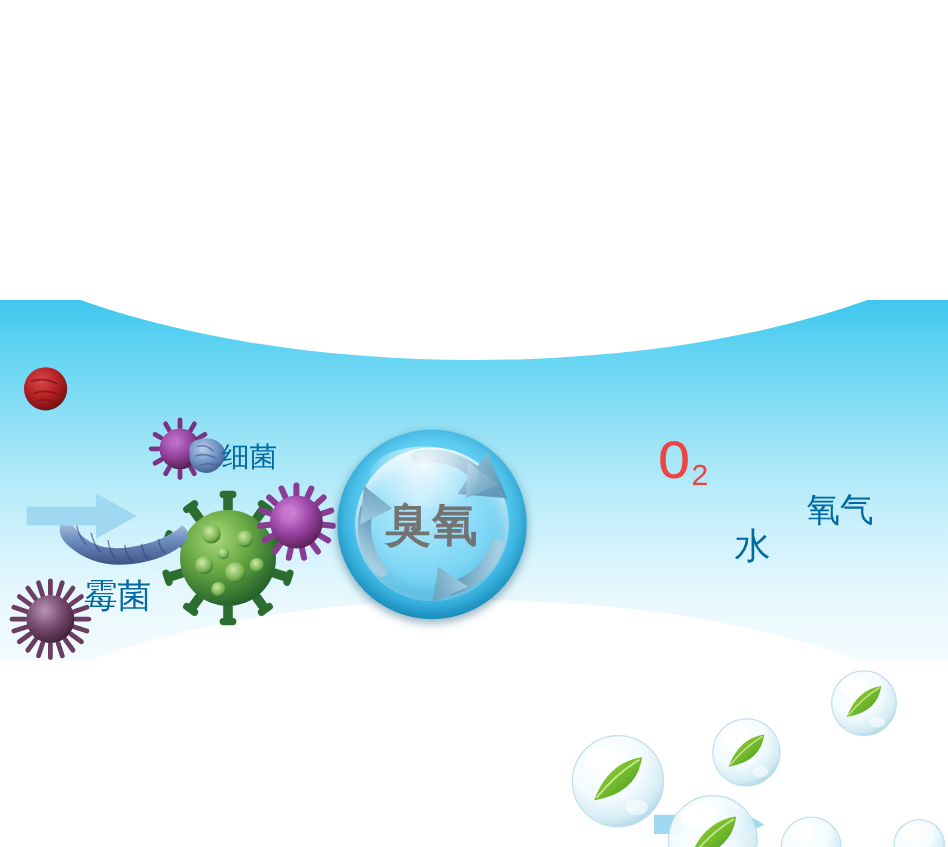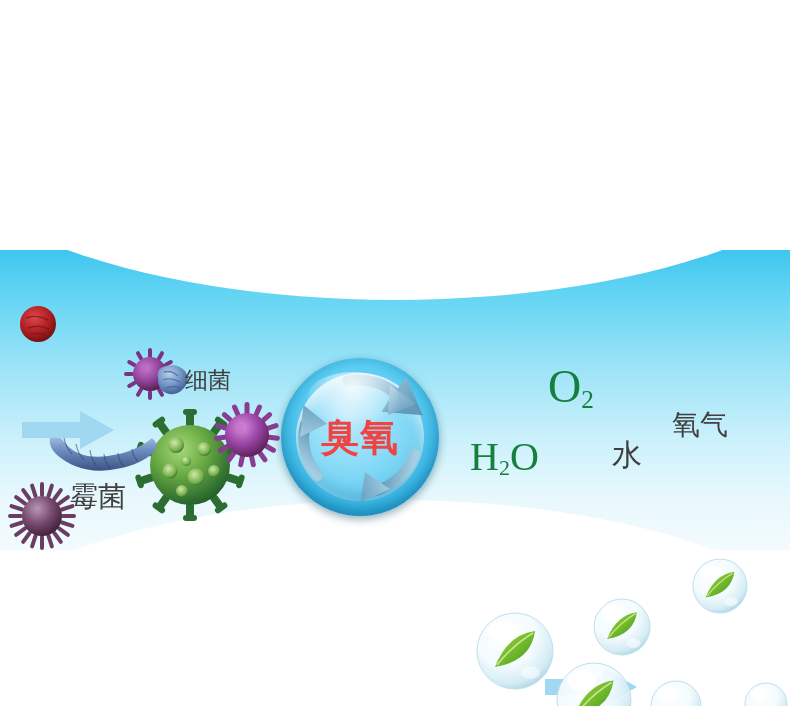--- a/index.html
+++ b/index.html
@@ -69,40 +69,40 @@
   .sphere-gloss{
     position:absolute;left:26px;top:14px;width:92px;height:52px;border-radius:50%;
     background:radial-gradient(ellipse at 50% 30%, rgba(255,255,255,.85) 0%, rgba(255,255,255,.25) 55%, rgba(255,255,255,0) 80%);
     pointer-events:none;
   }
   .cycle-arrows{position:absolute;left:0;top:0;width:158px;height:158px;}
   .ozone-label{
     position:absolute;left:0;top:0;width:158px;height:158px;
     display:flex;align-items:center;justify-content:center;
     font-family:"DejaVu Sans","Liberation Sans",sans-serif;
-    font-size:38px;font-weight:bold;color:#ef4444;letter-spacing:1px;
+    font-size:38px;font-weight:bold;color:#737373;letter-spacing:1px;
   }
 
   
   .arrow{position:absolute;}
 
   
   .lab{
-    position:absolute;color:#404040;
+    position:absolute;color:#0369a1;
     font-family:"DejaVu Sans","Liberation Sans",sans-serif;
     font-weight:500;
   }
   .lab-bacteria{left:185px;top:115px;font-size:23px;}
   .lab-mold{left:70px;top:228px;font-size:28px;}
   .lab-oxygen{left:672px;top:128px;font-size:28px;margin-top:28px;}
   .lab-water{left:612px;top:185px;font-size:30px;}
 
   .formula{
-    position:absolute;color:#15803d;
-    font-family:Liberation Serif, serif;
+    position:absolute;color:#ef4444;
+    font-family:Liberation Mono, monospace;
     font-weight:normal;
   }
   .formula sub{font-size:0.55em;vertical-align:baseline;position:relative;top:0.22em;}
   .f-o2{left:548px;top:110px;font-size:46px;}
   .f-h2o{left:470px;top:183px;font-size:40px;}
 
   
   .germ{position:absolute;}
 </style>
 </head>
@@ -478,21 +478,20 @@
     </div>
 
     <div class="lab lab-bacteria">细菌</div>
     <div class="lab lab-mold">霉菌</div>
 
     <div class="lab lab-oxygen">氧气</div>
     <div class="lab lab-water">水</div>
 
     <div class="formula f-o2"><span>O</span><sub>2</sub></div>
 
-    <div class="formula f-h2o"><span>H</span><sub>2</sub><span>O</span></div>
 
   <svg class="germ" width="56" height="56" viewBox="0 0 56 56" style="left: 692px; top: 308px;">
         <defs>
           <radialGradient id="bgB0" cx="38%" cy="30%" r="72%">
             <stop offset="0%" stop-color="#ffffff"></stop>
             <stop offset="55%" stop-color="#f2fbfe" stop-opacity="0.9"></stop>
             <stop offset="88%" stop-color="#cfe9f3" stop-opacity="0.9"></stop>
             <stop offset="100%" stop-color="#a8d3e4" stop-opacity="0.85"></stop>
           </radialGradient>
           <linearGradient id="lfB0" x1="0" y1="0" x2="1" y2="1">

